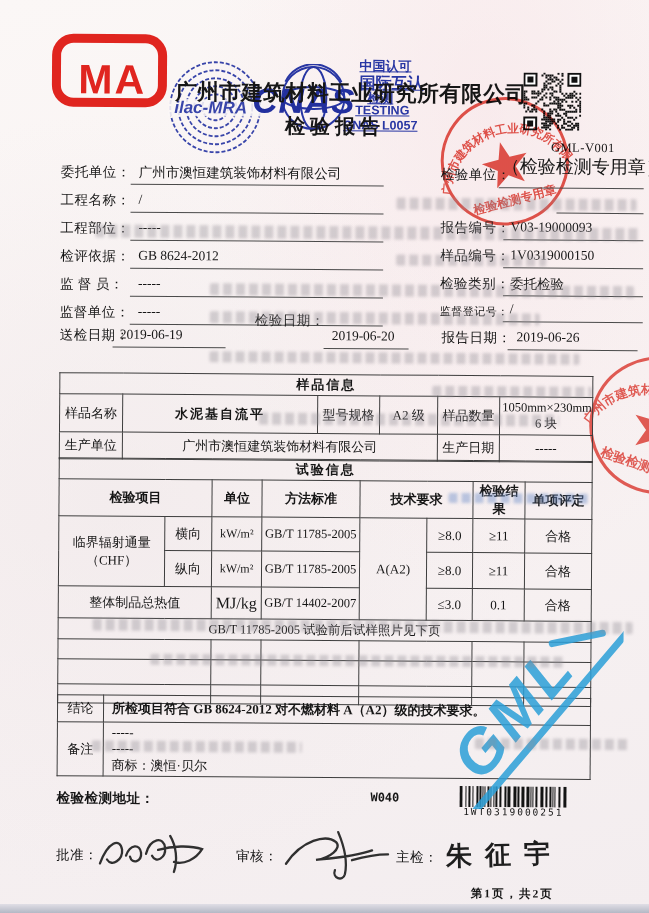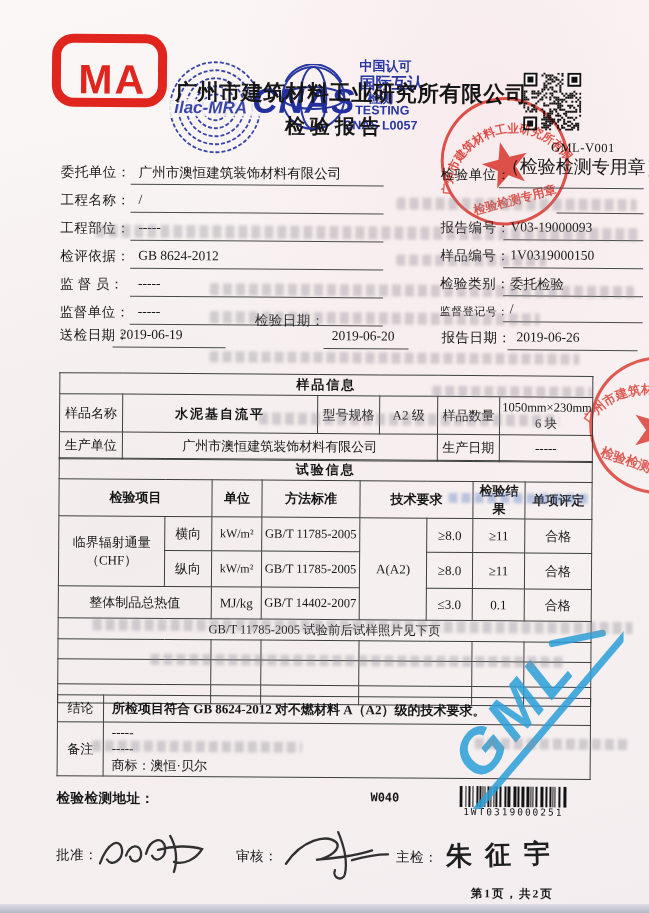--- a/index.html
+++ b/index.html
@@ -16,21 +16,21 @@
   .u{position:absolute;height:0;border-bottom:1.3px solid #4a4a4a;}
   .doc-table{position:absolute;border-collapse:collapse;table-layout:fixed;background:transparent;}
   .doc-table td{border:1px solid #3e3e3e;font-size:13px;text-align:center;padding:0 2px;overflow:hidden;vertical-align:middle;}
   .doc-table .thead{font-weight:bold;letter-spacing:2px;}
   .doc-table .colhead{font-weight:bold;}
   .left-cell{text-align:left !important;padding-left:8px !important;}
   .bleed{position:absolute;opacity:.36;filter:blur(1.4px);border-radius:2px;
     background:repeating-linear-gradient(90deg,#8f8a92 0 9px,transparent 9px 13px);}
   .bleed.blue{background:repeating-linear-gradient(90deg,#6f8fc9 0 9px,transparent 9px 13px);opacity:.45;}
   .stamp{position:absolute;opacity:.85;mix-blend-mode:multiply;}
-  .blue-line{position:absolute;color:#2836a3;white-space:nowrap;}
+  .blue-line{position:absolute;color:#2836a3;white-space:nowrap;text-decoration:underline;}
   .scan-edge{position:absolute;left:0;top:904px;width:649px;height:9px;
     background:linear-gradient(180deg,#e0dee5,#b4b8c5);}
 </style>
 </head>
 <body>
 
 <div class="page">
  <div class="tilt">
 
   <svg class="abs" style="left:50px;top:34px;" width="120" height="80" viewBox="0 0 120 80">
@@ -495,21 +495,21 @@
     <tr style="height:36px">
       <td>纵向</td>
       <td style="font-size:12px;">kW/m²</td>
       <td style="font-size:12.5px;">GB/T 11785-2005</td>
       <td>≥8.0</td>
       <td>≥11</td>
       <td>合格</td>
     </tr>
     <tr style="height:32px">
       <td colspan="2">整体制品总热值</td>
-      <td style="font-size:13px;margin-top:13px;">MJ/kg</td>
+      <td style="font-size:16px;margin-top:13px;">MJ/kg</td>
       <td style="font-size:12.5px;">GB/T 14402-2007</td>
       <td>≤3.0</td>
       <td>0.1</td>
       <td>合格</td>
     </tr>
     <tr style="height:21px">
             <td colspan="8" style="font-size:12.5px;">GB/T 11785-2005 试验前后试样照片见下页</td>
           </tr>
     <tr style="height:20px">
             <td colspan="2"></td>

